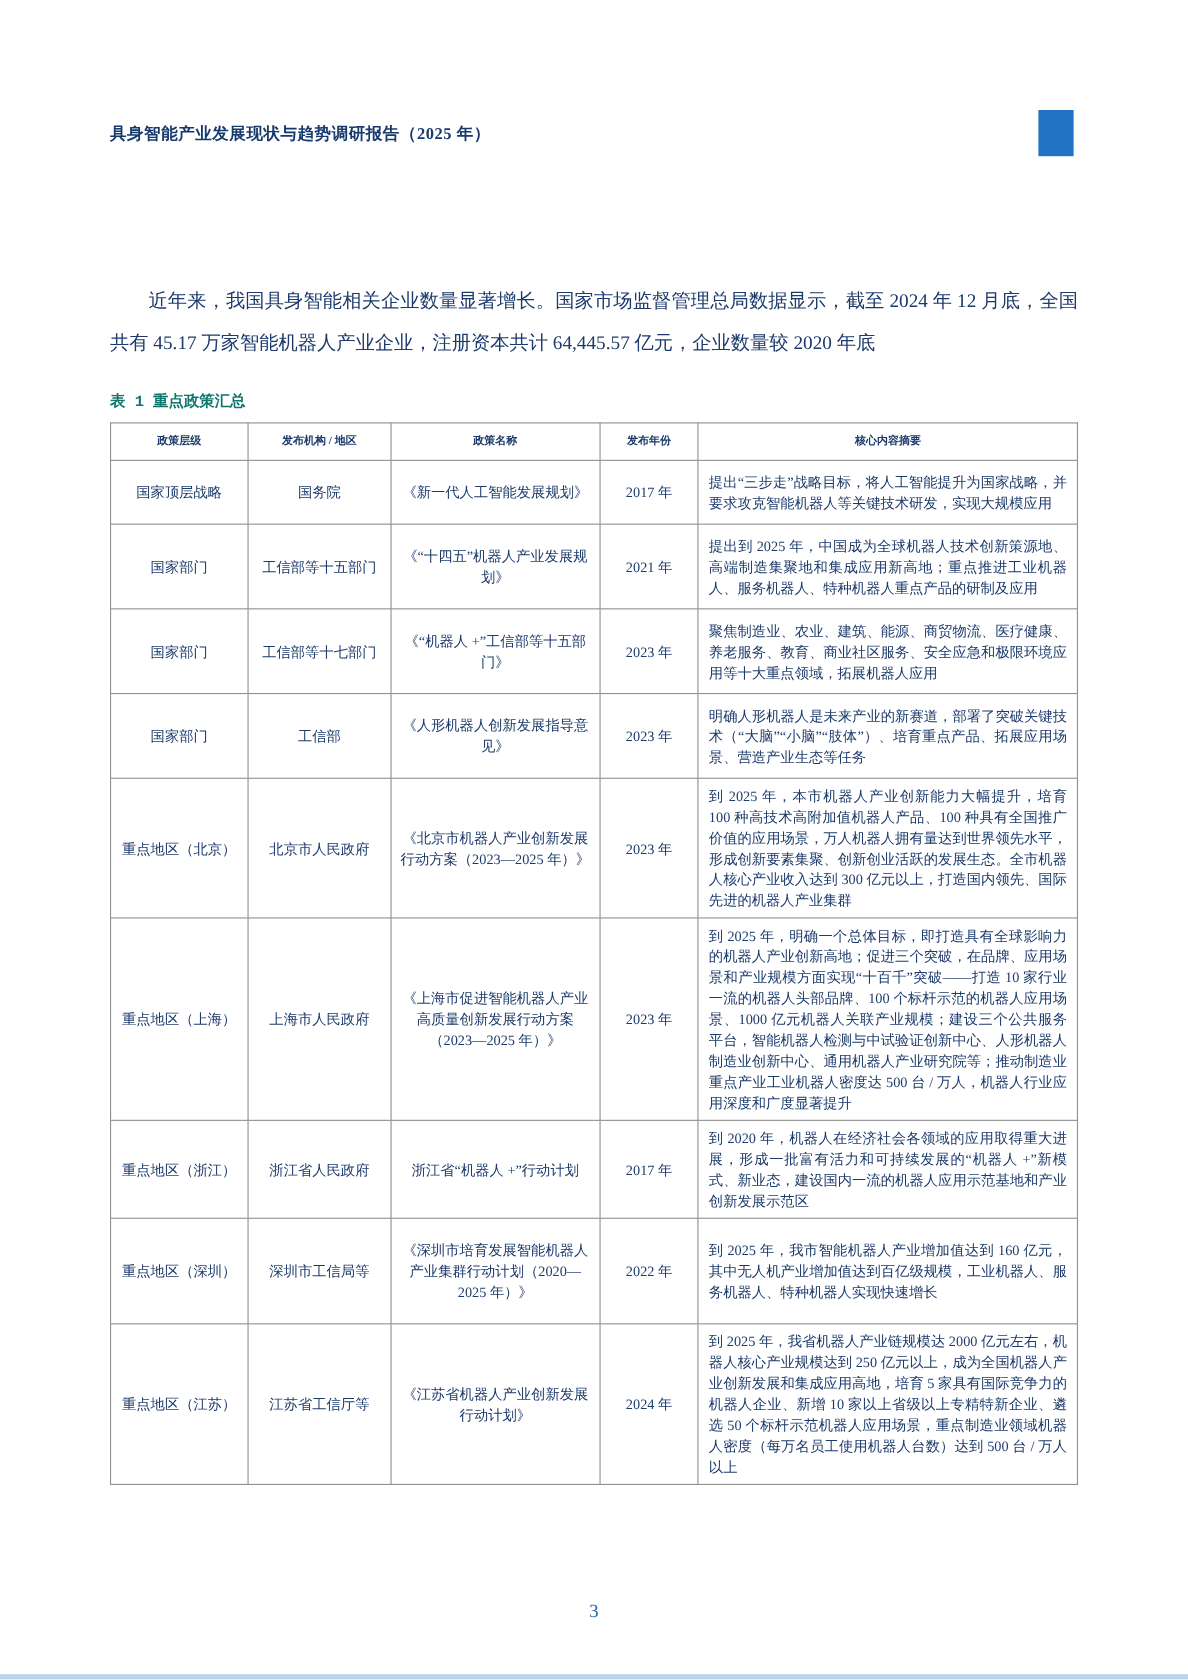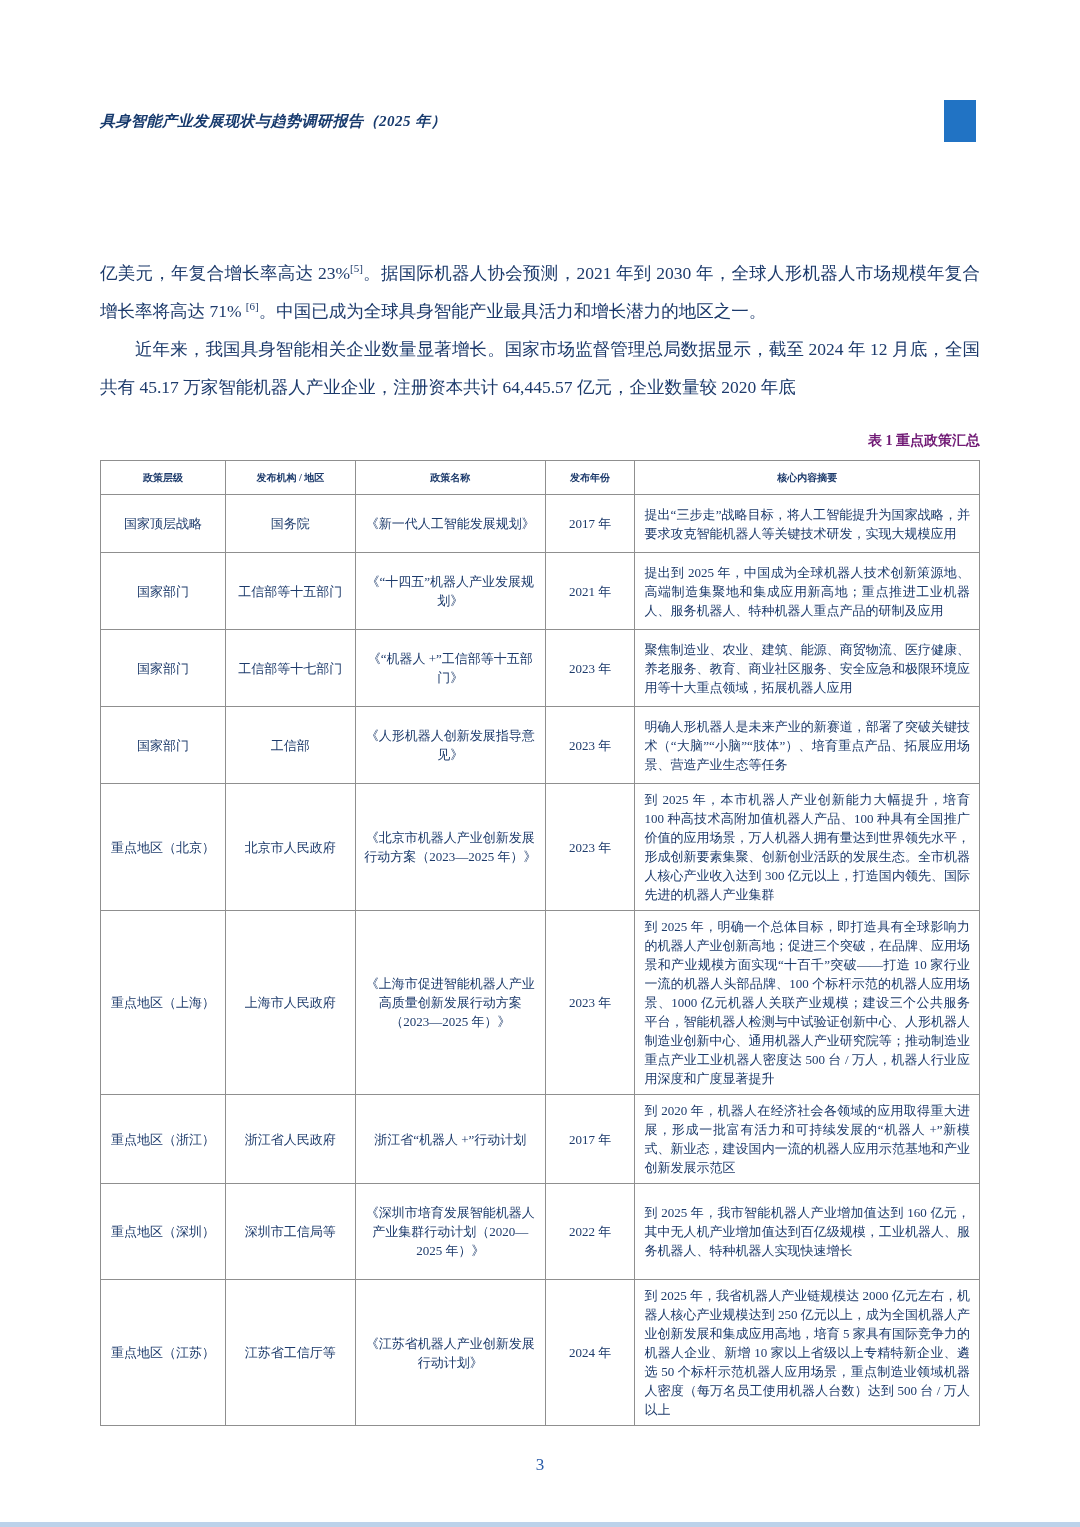--- a/index.html
+++ b/index.html
@@ -9,39 +9,38 @@
     width:1080px; height:1527px;
     margin:0 auto;
     background:#ffffff;
     font-family:"Liberation Serif","DejaVu Serif",serif;
     color:#1c3a6b;
     overflow:hidden;
   }
   .page-header {
     display:flex; justify-content:space-between; align-items:center;
     padding:100px 104px 0 100px;
-    font-style:italic;
   }
   .header-title {
     font-size:15px; font-weight:bold; color:#173a6d; letter-spacing:0.5px;
   }
   .header-square {
     width:32px; height:42px; background:#2173c4;
   }
   .content { margin:112px 100px 0 100px; }
   .para {
     font-size:17.5px; line-height:38px; text-align:justify;
     color:#1c3a6b;
   }
   .para.indent { text-indent:2em; }
   sup { font-size:11px; line-height:0; }
   .table-title {
-    text-align:right; font-weight:bold; font-size:14px;
-    margin:26px 0 10px 0; color:#701a75;
-    font-family:Liberation Serif, serif;
+    text-align:left; font-weight:bold; font-size:14px;
+    margin:26px 0 10px 0; color:#0f766e;
+    font-family:Liberation Mono, monospace;
   }
   table.policy-table {
     width:100%; border-collapse:collapse;
     font-size:13px; line-height:19px; color:#1c3a6b;
     table-layout:fixed;
   }
   table.policy-table th, table.policy-table td {
     border:1px solid #8f8f8f;
   }
   table.policy-table th {
@@ -65,21 +64,20 @@
 
 <div class="page">
 
   <header class="page-header">
     <div class="header-title">具身智能产业发展现状与趋势调研报告（2025 年）</div>
     <div class="header-square"></div>
   </header>
 
   <main class="content">
 
-    <p class="para"><span>亿美元，年复合增长率高达 23%</span><sup>[5]</sup><span>。据国际机器人协会预测，2021 年到 2030 年，全球人形机器人市场规模年复合增长率将高达 71% </span><sup>[6]</sup><span>。中国已成为全球具身智能产业最具活力和增长潜力的地区之一。</span></p>
 
     <p class="para indent">近年来，我国具身智能相关企业数量显著增长。国家市场监督管理总局数据显示，截至 2024 年 12 月底，全国共有 45.17 万家智能机器人产业企业，注册资本共计 64,445.57 亿元，企业数量较 2020 年底</p>
 
     <div class="table-title">表 1 重点政策汇总</div>
 
     <table class="policy-table">
       <colgroup>
         <col style="width:14.2%">
         <col style="width:14.8%">
         <col style="width:21.6%">

